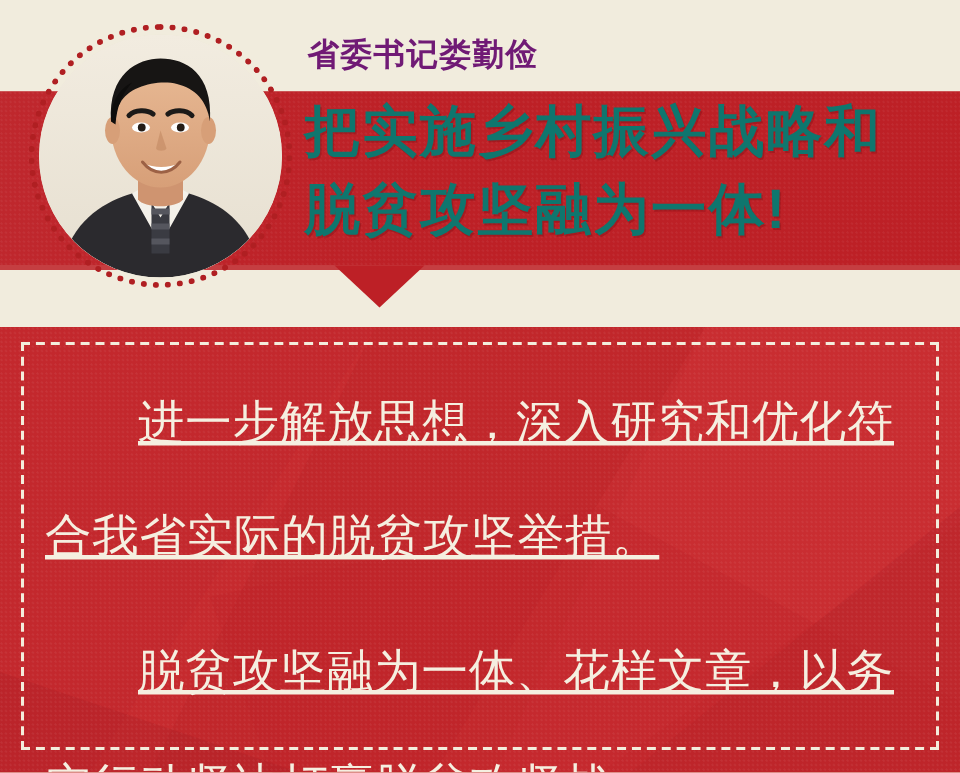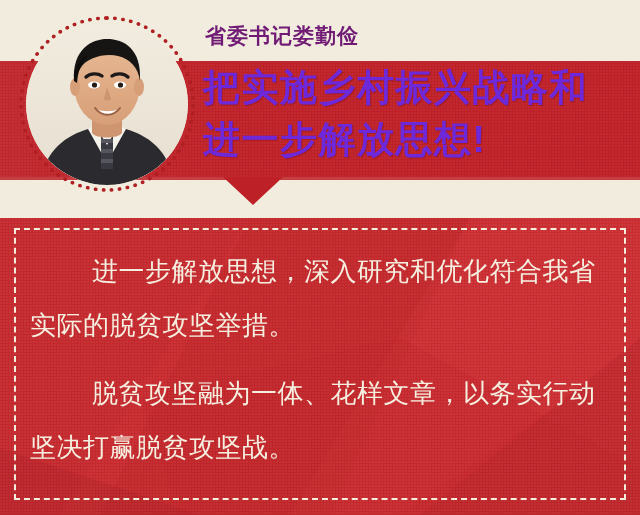--- a/index.html
+++ b/index.html
@@ -119,21 +119,21 @@
   }
   .headline {
     position: absolute;
     left: 203px;
     top: 62px;
     width: 420px;
   }
   .headline-line {
     font-size: 37px;
     font-weight: bold;
-    color: #6d28d9;
+    color: #0f766e;
     letter-spacing: 1.5px;
     line-height: 52px;
     white-space: nowrap;
     text-shadow: 1px 1px 0 rgba(120,12,16,0.35);
   }
 
   
   .content-panel {
     position: absolute;
     left: 0;
@@ -168,26 +168,27 @@
     box-sizing: border-box;
   }
 
   .body-text {
     position: absolute;
     left: 30px;
     top: 26px;
     width: 580px;
   }
   .para {
-    font-size: 26px;
-    line-height: 54px;
+    font-size: 31px;
+    line-height: 76px;
     color: #f5efe0;
     text-indent: 62px;
     letter-spacing: 0.5px;
     margin: 0;
+    text-decoration: underline;
   }
   .para + .para {
     margin-top: 14px;
   }
 
   
   .watermark {
     position: absolute;
     left: 508px;
     top: 390px;
@@ -262,21 +263,21 @@
         </g>
       </svg>
     </div>
     <div class="portrait-dots"></div>
   </div>
 
   <div class="kicker">省委书记娄勤俭</div>
 
   <div class="headline">
     <div class="headline-line">把实施乡村振兴战略和</div>
-    <div class="headline-line">进一步解放思想!</div>
+    <div class="headline-line">脱贫攻坚融为一体!</div>
   </div>
 
   <div class="content-panel">
 
     <svg class="facets" viewBox="0 0 640 297" preserveAspectRatio="none" xmlns="http://www.w3.org/2000/svg" aria-hidden="true">
       <polygon points="0,0 250,0 60,297 0,297" fill="#c1272d" opacity="0.55"></polygon>
       <polygon points="250,0 470,0 330,297 100,297" fill="#b82328" opacity="0.40"></polygon>
       <polygon points="470,0 640,0 640,130 400,297 290,297" fill="#cd3036" opacity="0.45"></polygon>
       <polygon points="640,120 640,297 420,297" fill="#b5232a" opacity="0.38"></polygon>
       <polygon points="140,180 400,120 640,250 640,297 180,297" fill="#bd2329" opacity="0.32"></polygon>

